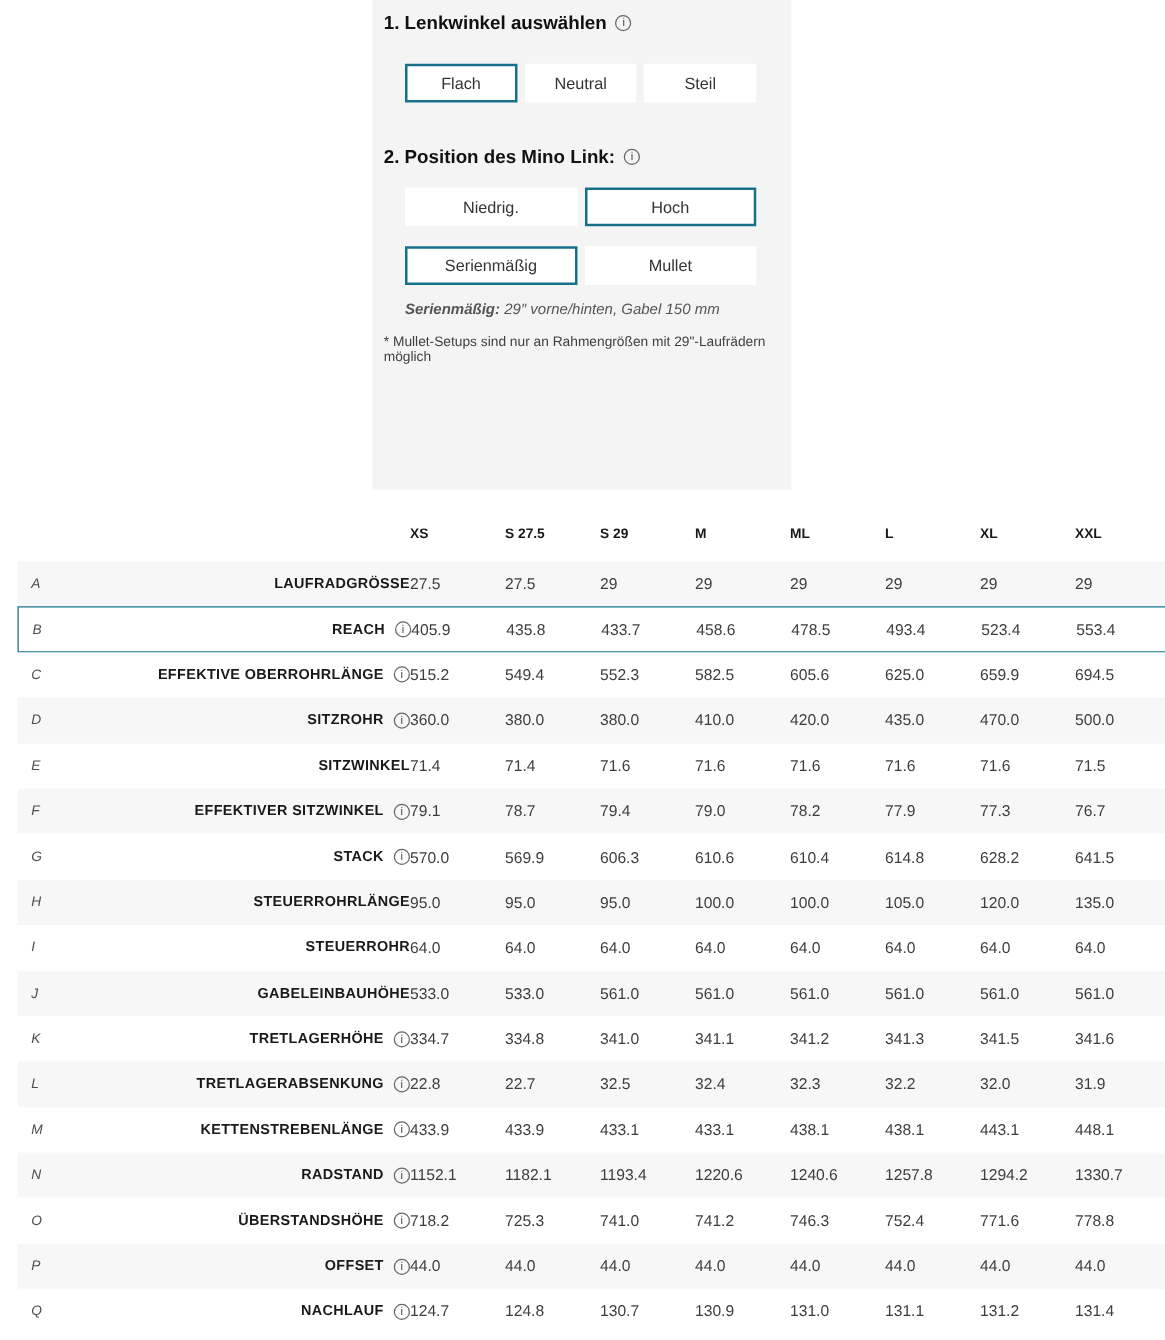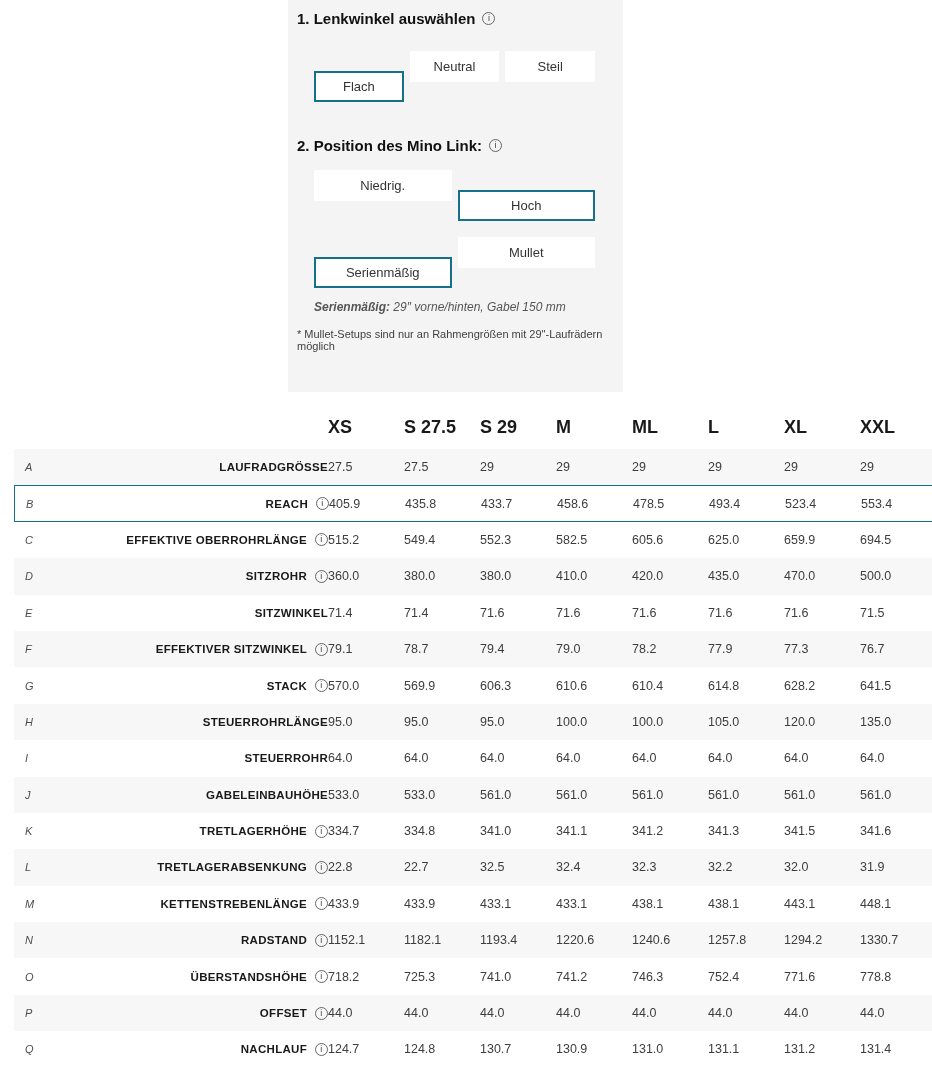--- a/index.html
+++ b/index.html
@@ -4,51 +4,51 @@
 <style>
   :root{
     --accent:#16708a;
     --panel_bg:#f4f4f4;
     --stripe:#f7f7f7;
   }
   *{box-sizing:border-box;margin:0;padding:0;}
   html,body{width:932px;height:1072px;overflow:hidden;background:#fff;
     font-family:"Liberation Sans",sans-serif;color:#1a1a1a;}
   
-  .panel{position:absolute;left:288px;top:0;width:335px;height:392px;
+  .panel{position:absolute;left:298px;top:0;width:335px;height:392px;
     background:var(--panel_bg);padding:10px 14px 0 9px;}
   .cfg-title{font-size:15px;font-weight:700;color:#111;display:flex;align-items:center;}
   .cfg-title .info{margin-left:7px;}
   .btn-group{margin-left:17px;width:281px;display:flex;gap:6px;}
   .mt24{margin-top:24px}.mt35{margin-top:35px}.mt16{margin-top:16px}
   .opt-btn{flex:1;height:31px;background:#fff;border:2px solid transparent;
     font-family:"Liberation Sans",sans-serif;font-size:13px;color:#333;
     display:flex;align-items:center;justify-content:center;cursor:pointer;}
-  .opt-btn.selected{border-color:var(--accent);margin-top:20px;}
+  .opt-btn.selected{border-color:var(--accent);}
   .desc-row{margin:8px 0 0 17px;width:281px;display:flex;gap:6px;}
   .desc-cell{flex:1;font-style:italic;font-size:12px;line-height:23px;color:#555;}
   .desc-cell b{font-weight:700;}
   .footnote{margin-top:9px;font-size:11px;color:#3f3f3f;}
   
   .info{display:inline-block;width:13px;height:13px;border:1px solid #666;
     border-radius:50%;font-size:9px;line-height:11px;text-align:center;
     font-style:normal;font-weight:400;color:#444;flex:none;cursor:pointer;}
   
   .geo{position:absolute;left:14px;top:405px;width:919px;}
   .trow{display:flex;align-items:center;height:36.4px;padding-left:11px;background:#fff;}
   .trow.head{height:44px;}
   .trow.shaded{background:var(--stripe);}
   .trow.highlighted{border:1.5px solid var(--accent);}
   .cell{flex:none;}
   .cell.letter{width:42px;font-size:11px;font-style:italic;color:#4d4d4d;}
   .cell.label{width:261px;font-size:11.5px;font-weight:700;letter-spacing:.3px;
     color:#191919;display:flex;align-items:center;justify-content:flex-end;}
   .cell.label .info{margin-left:8px;}
   .cell.value{width:76px;font-size:12.5px;color:#3d3d3d;}
-  .cell.value.head{font-size:18px;font-weight:700;color:#191919;}
+  .cell.value.head{font-size:11px;font-weight:700;color:#191919;}
 </style>
 </head>
 <body>
 
 <section class="panel">
 
   <div class="cfg-title">
     <span>1. Lenkwinkel auswählen</span>
     <span class="info">i</span>
   </div>

